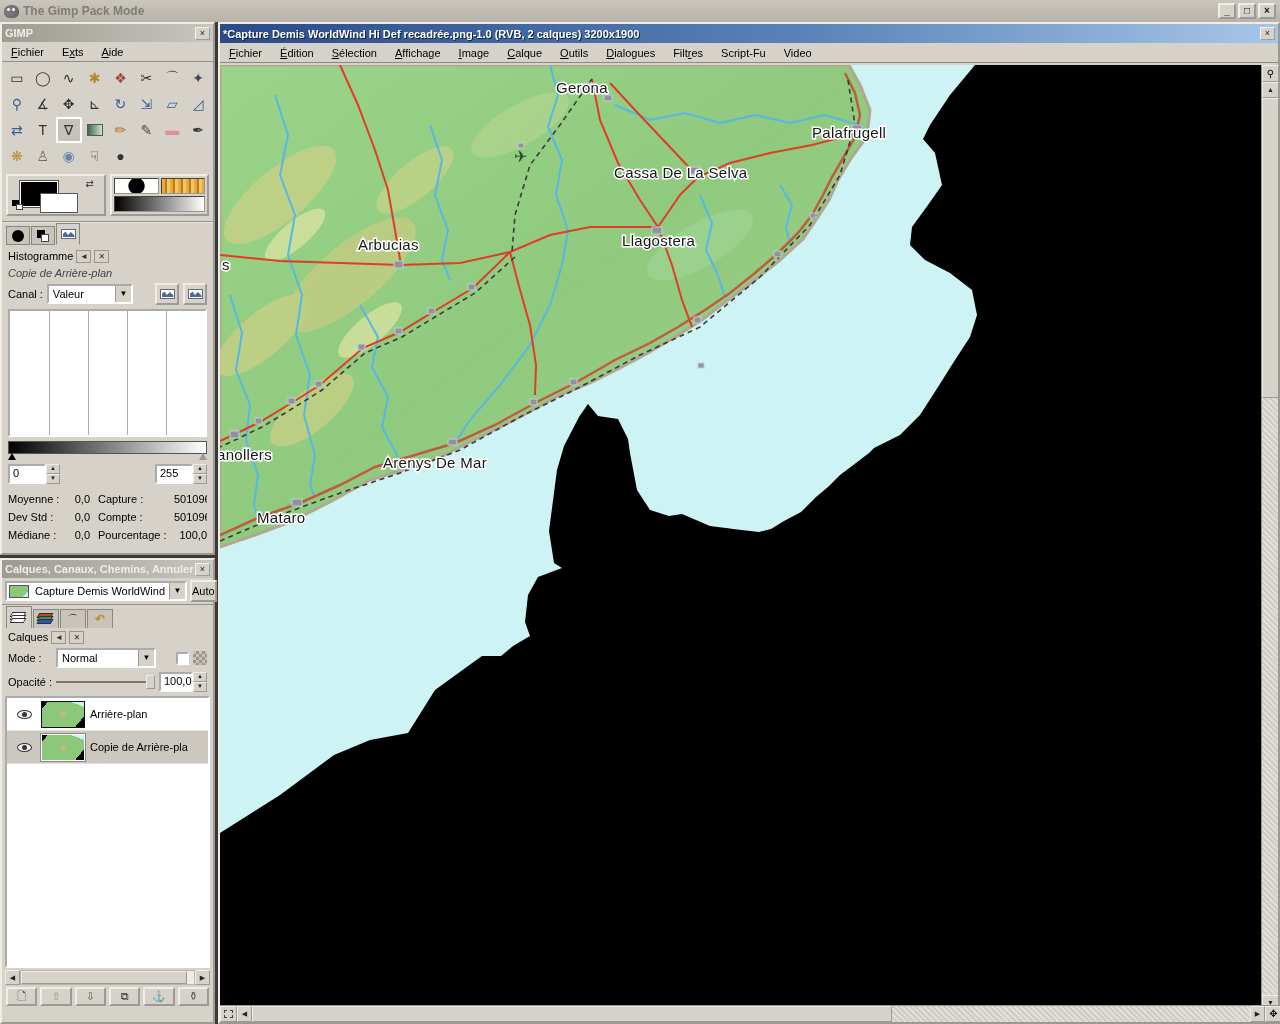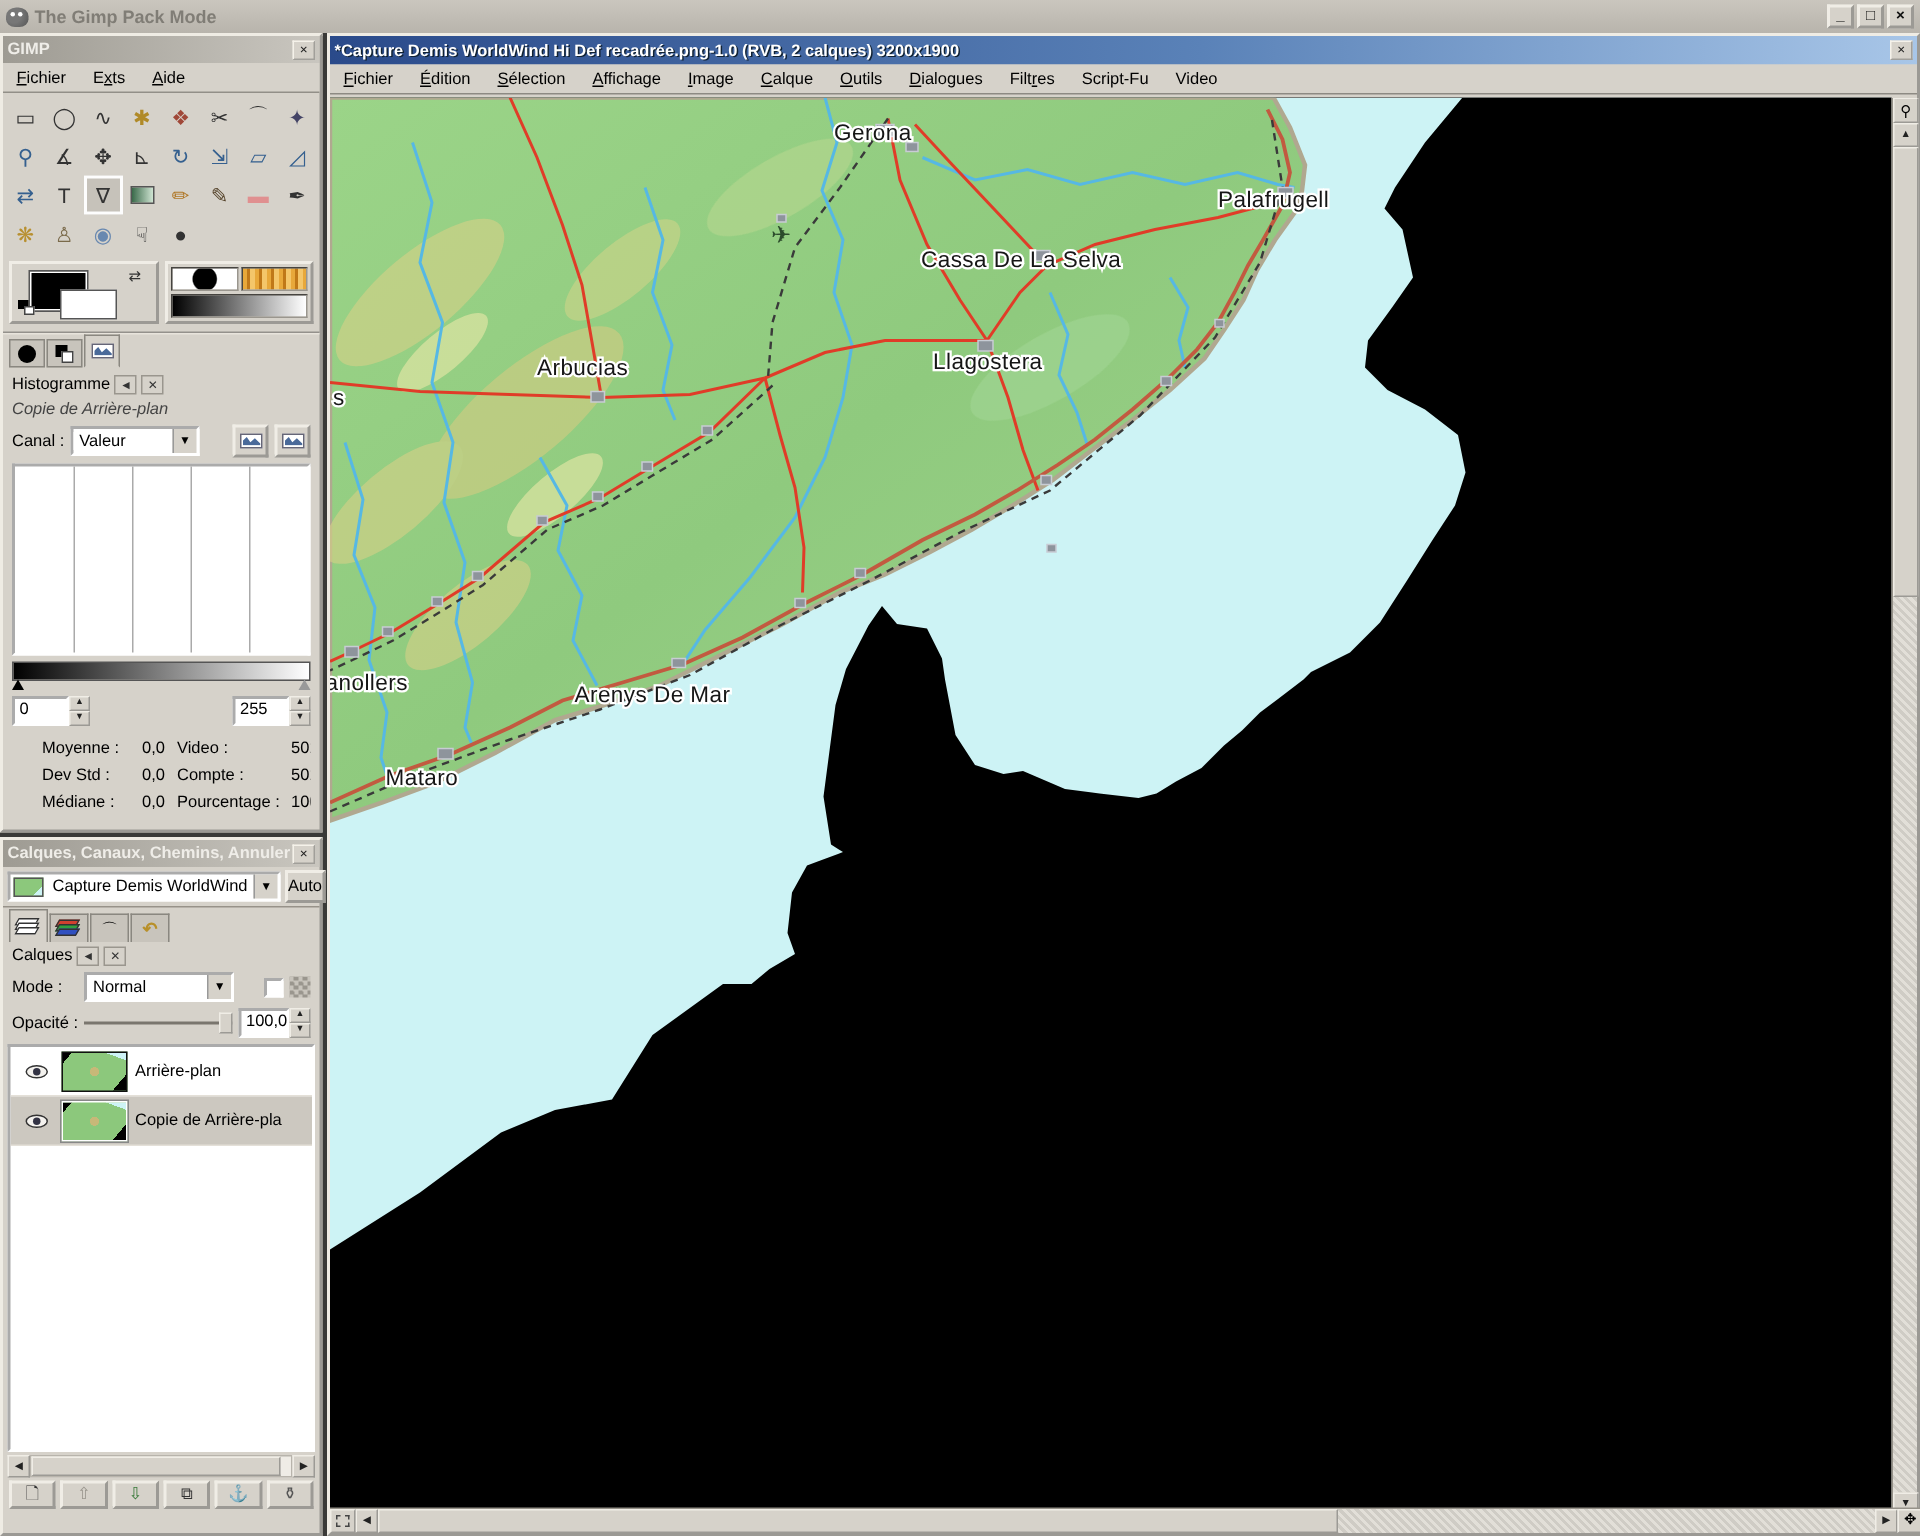--- a/index.html
+++ b/index.html
@@ -80,21 +80,21 @@
   #grad-bar { height:13px; margin-top:4px; background:linear-gradient(90deg,#000,#fff); border:1px solid #555; }
   #grad-sliders { height:8px; position:relative; }
   #grad-sliders .tl { position:absolute; left:0; top:-1px; width:0; height:0; border-left:4px solid transparent; border-right:4px solid transparent; border-bottom:7px solid #000; }
   #grad-sliders .tr { position:absolute; right:0; top:-1px; width:0; height:0; border-left:4px solid transparent; border-right:4px solid transparent; border-bottom:7px solid #999; }
   #range-row { display:flex; justify-content:space-between; margin-top:2px; }
   .spin { display:flex; height:20px; }
   .spin .sval { width:38px; background:#fff; border:2px inset #fff; padding:1px 3px; font-size:11px; }
   .spin .sarr { width:14px; display:flex; flex-direction:column; }
   .spin .sarr i { flex:1; border:1px outset #f0ede6; background:#d6d2ca; font-size:6px; line-height:7px; text-align:center; font-style:normal; color:#222; }
   #stats { margin-top:6px; font-size:11px; }
-  .stat-row { display:flex; height:18px; align-items:center;margin-left:20px; }
+  .stat-row { display:flex; height:18px; align-items:center; }
   .stat-row .l1 { width:62px; }
   .stat-row .v1 { width:28px; text-align:right; padding-right:8px; }
   .stat-row .l2 { width:76px; }
   .stat-row .v2 { flex:1; text-align:right; overflow:hidden; }
 
   
   #layerswin { left:0; top:558px; width:215px; height:466px; }
   #img-combo-row { display:flex; align-items:center; gap:3px; padding:3px 3px; height:26px; }
   #img-combo { flex:1; }
   .thumb-mini { width:20px; height:13px; background:#8cc87c; border:1px solid #555; flex:none; margin:0 2px;
@@ -351,21 +351,21 @@
         <span class="sarr">
             <i>▲</i>
             <i>▼</i>
           </span>
       </span>
     </div>
     <div id="stats">
         <div class="stat-row">
           <span class="l1">Moyenne :</span>
           <span class="v1">0,0</span>
-          <span class="l2">Video :</span>
+          <span class="l2">Capture :</span>
           <span class="v2">501096</span>
         </div>
         <div class="stat-row">
           <span class="l1">Dev Std :</span>
           <span class="v1">0,0</span>
           <span class="l2">Compte :</span>
           <span class="v2">501096</span>
         </div>
         <div class="stat-row">
           <span class="l1">Médiane :</span>

